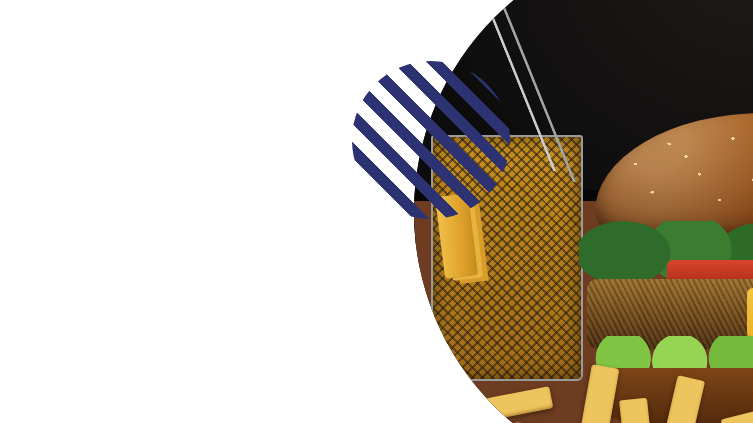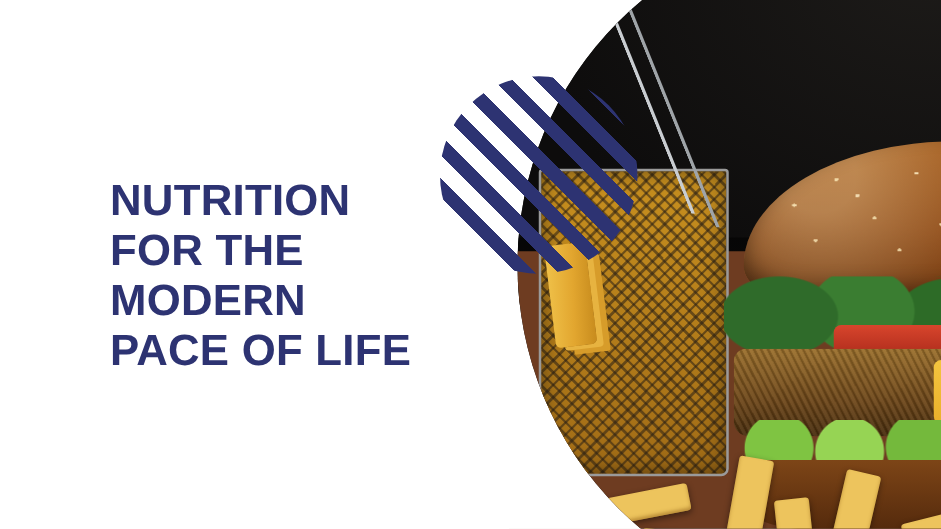--- a/index.html
+++ b/index.html
@@ -310,20 +310,14 @@
 
       <div class="fry f11"></div>
 
     </div>
   </div>
 
   <div class="stripe-circle">
     <div class="stripes"></div>
   </div>
 
-  <div class="headline">
-    <span class="line">NUTRITION</span>
-    <span class="line">FOR THE</span>
-    <span class="line">MODERN</span>
-    <span class="line">PACE OF LIFE</span>
-  </div>
 
 </div>
 
 </body></html>

